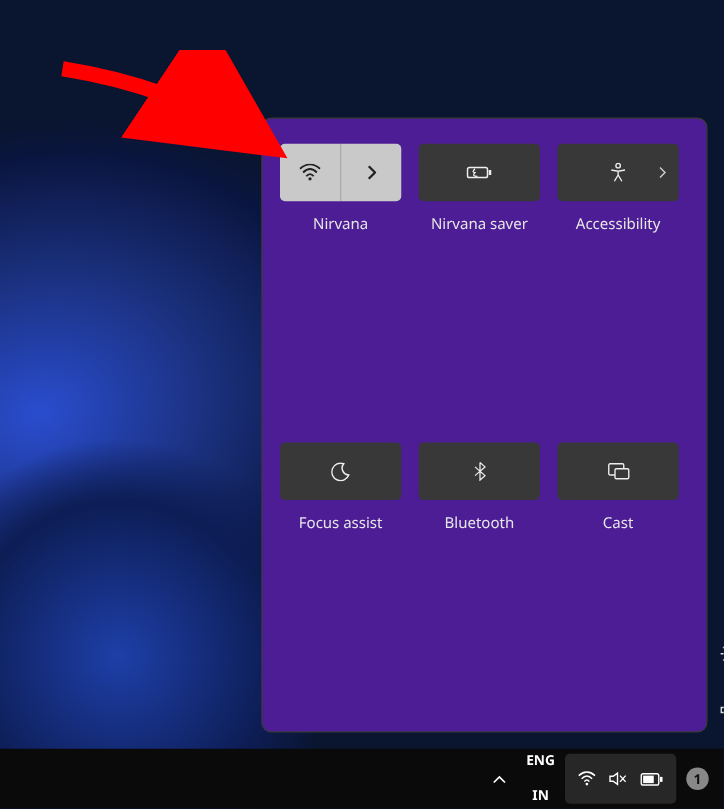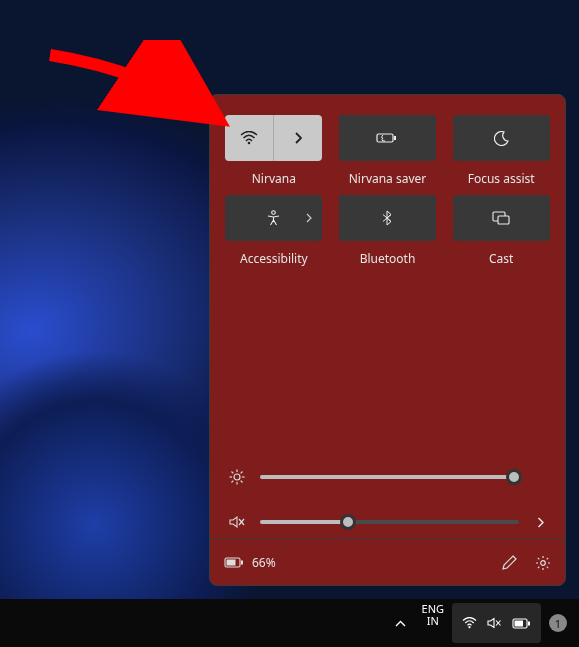--- a/index.html
+++ b/index.html
@@ -9,22 +9,22 @@
   .bg-art { position:absolute; inset:0; overflow:hidden; }
   .bg-art .swirl { position:absolute; left:-200px; top:100px; width:500px; height:600px; background:radial-gradient(ellipse 60% 40% at 50% 40%,#2a4dcf 0%,#1a2f7a 40%,#0a1540 70%,transparent 80%); border-radius:50%; transform:rotate(-15deg) scale(1.2); filter:blur(2px); }
   .bg-art .swirl2 { position:absolute; left:-80px; top:350px; width:350px; height:350px; background:radial-gradient(circle,#1e3fa8 0%,#0d1d55 50%,transparent 70%); border-radius:50%; transform:rotate(30deg); filter:blur(1px); }
 
   
   .arrow { position:absolute; left:35px; top:40px; width:200px; height:120px; z-index:5; pointer-events:none; }
 
   
   .panel {
     position:absolute; right:13px; top:94px; width:357px; height:492px;
-    background:#7f1d1d; border:1px solid #3a3a3a; border-radius:8px;
-    color:#fff; display:flex; flex-direction:column;
+    background:#4c1d95; border:1px solid #3a3a3a; border-radius:8px;
+    color:#fff; display:flex; flex-direction:row;
   }
   .tiles { padding:20px 14px 0 14px; display:grid; grid-template-columns:repeat(3,1fr); gap:8px 14px; }
   .tile-wrap { display:flex; flex-direction:column; align-items:center; gap:9px; }
   .tile {
     width:97px; height:46px; border-radius:4px; background:#383838;
     display:flex; align-items:center; justify-content:center; cursor:pointer;
     color:#fff; position:relative;
   }
   .tile.active { background:#c9c9c9; color:#222; }
   .tile.split { justify-content:flex-start; padding:0; }
@@ -45,21 +45,21 @@
     border-top:1px solid #3a3a3a; height:46px; padding:0 14px;
     display:flex; align-items:center; justify-content:space-between; font-size:12px; color:#e6e6e6;
   }
   .panel-footer .left { display:flex; align-items:center; gap:8px; }
   .panel-footer .right { display:flex; align-items:center; gap:18px; }
   .footer-icon { width:16px; height:16px; display:flex; align-items:center; justify-content:center; color:#ddd; cursor:pointer; }
 
   
   .taskbar { position:absolute; left:0; right:0; bottom:0; height:48px; background:#0a0a0a; display:flex; align-items:center; justify-content:flex-end; color:#fff; padding-right:8px; }
   .tray { display:flex; align-items:center; gap:0; height:100%; }
-  .tray-item { height:40px; display:flex; align-items:center; justify-content:flex-start; padding:0 8px; font-size:12px; cursor:pointer; }
+  .tray-item { height:40px; display:flex; align-items:center; justify-content:space-between; padding:0 8px; font-size:12px; cursor:pointer;font-weight:bold; }
   .tray-item.lang { flex-direction:column; line-height:1.1; font-size:11px; }
   .tray-item.icons { background:#272727; border-radius:4px; gap:10px; padding:0 10px; }
   .tray-item.clock { flex-direction:column; line-height:1.2; font-size:11px; align-items:flex-end; }
   .notif-badge { width:18px; height:18px; border-radius:50%; background:#888; color:#111; font-size:11px; display:flex; align-items:center; justify-content:center; margin-left:4px; }
 
   svg { display:block; }
 </style>
 </head>
 <body>
 
@@ -107,40 +107,40 @@
             <rect x="1" y="2" width="16" height="8" rx="1.5" fill="none" stroke="#eee" stroke-width="1.2"></rect>
             <rect x="18" y="4" width="2" height="4" fill="#eee"></rect>
             <path d="M7 3 Q4 6 7 6 Q4 9 9 9" stroke="#eee" stroke-width="1" fill="none"></path>
           </svg>
       </div>
       <span class="tile-label">Nirvana saver</span>
     </div>
 
     <div class="tile-wrap">
       <div class="tile">
-        <svg width="15" height="15" viewBox="0 0 15 15">
-            <path d="M10 1 A7 7 0 1 0 14 10 A5.5 5.5 0 0 1 10 1 Z" fill="none" stroke="#eee" stroke-width="1.2"></path>
-          </svg>
-      </div>
-      <span class="tile-label">Focus assist</span>
-    </div>
-
-    <div class="tile-wrap">
-      <div class="tile">
         <svg width="15" height="16" viewBox="0 0 15 16">
             <circle cx="7.5" cy="2.5" r="1.8" fill="none" stroke="#eee" stroke-width="1.1"></circle>
             <path d="M2 6 L7.5 7 L13 6 M7.5 7 L7.5 10 M7.5 10 L4.5 15 M7.5 10 L10.5 15" stroke="#eee" stroke-width="1.1" fill="none"></path>
           </svg>
         <span class="sub-chevron">
           <svg width="6" height="10" viewBox="0 0 6 10">
               <path d="M1 1 L5 5 L1 9" stroke="#eee" stroke-width="1.2" fill="none"></path>
             </svg>
         </span>
       </div>
       <span class="tile-label">Accessibility</span>
+    </div>
+
+    <div class="tile-wrap">
+      <div class="tile">
+        <svg width="15" height="15" viewBox="0 0 15 15">
+            <path d="M10 1 A7 7 0 1 0 14 10 A5.5 5.5 0 0 1 10 1 Z" fill="none" stroke="#eee" stroke-width="1.2"></path>
+          </svg>
+      </div>
+      <span class="tile-label">Focus assist</span>
     </div>
 
     <div class="tile-wrap">
       <div class="tile">
         <svg width="10" height="16" viewBox="0 0 10 16">
             <path d="M5 1 L9 4.5 L5 8 L9 11.5 L5 15 L5 1 M1 4.5 L9 11.5 M1 11.5 L9 4.5" stroke="#eee" stroke-width="1" fill="none"></path>
           </svg>
       </div>
       <span class="tile-label">Bluetooth</span>
     </div>

